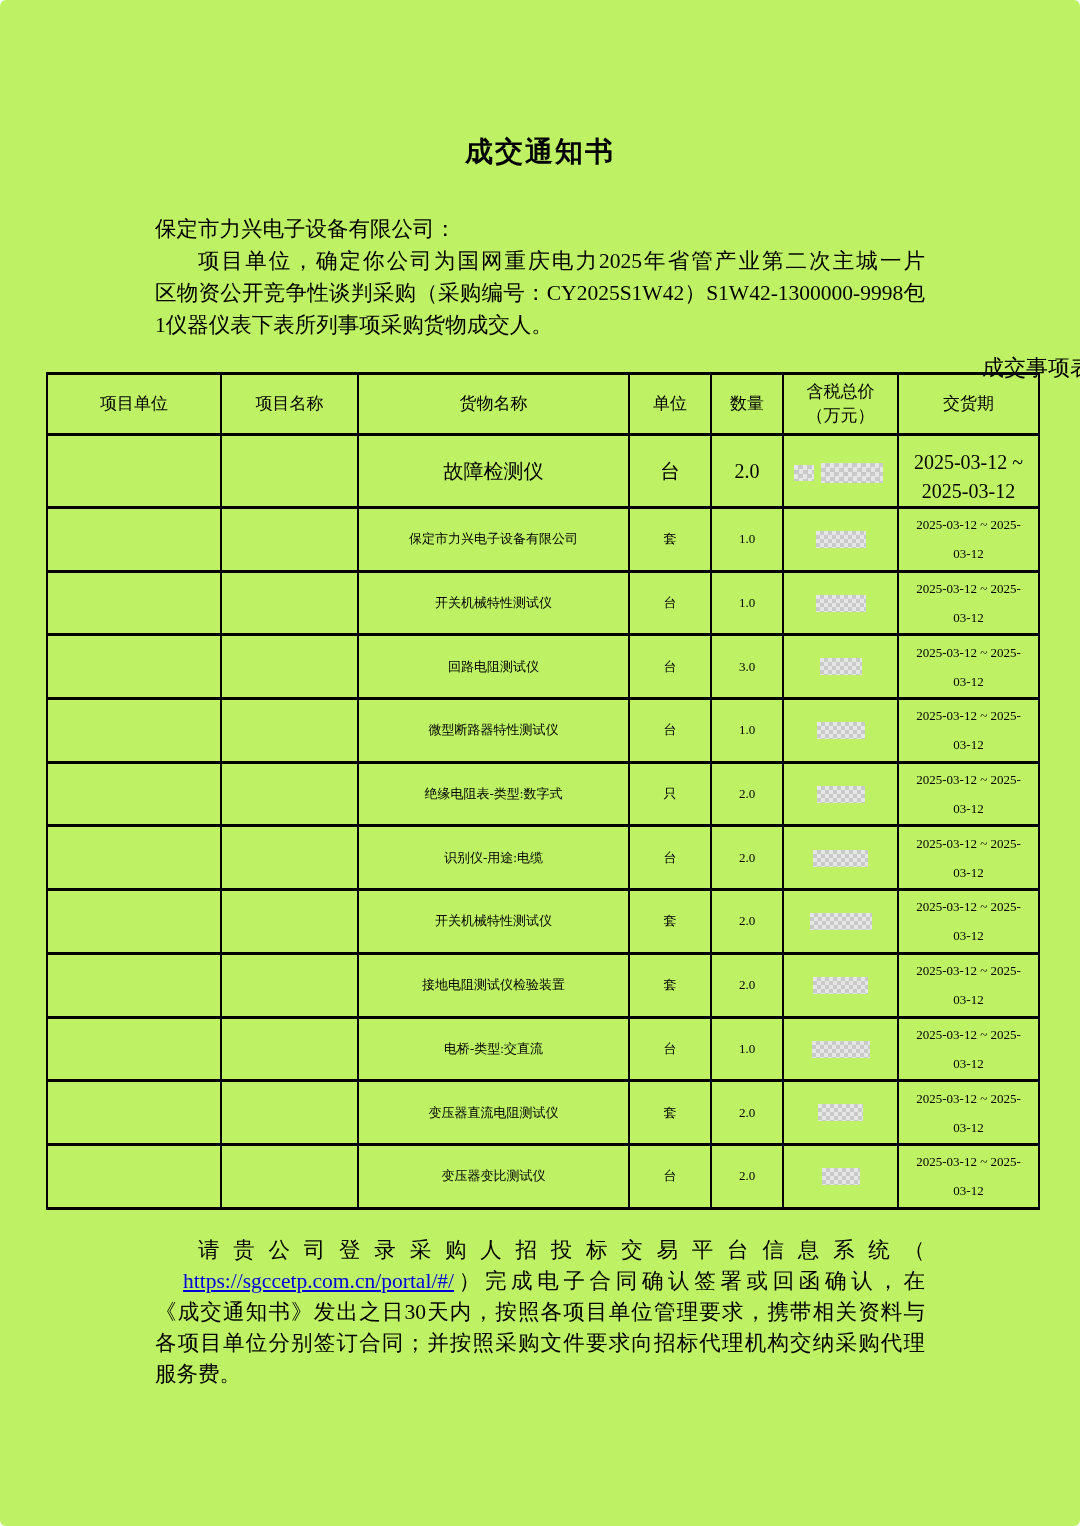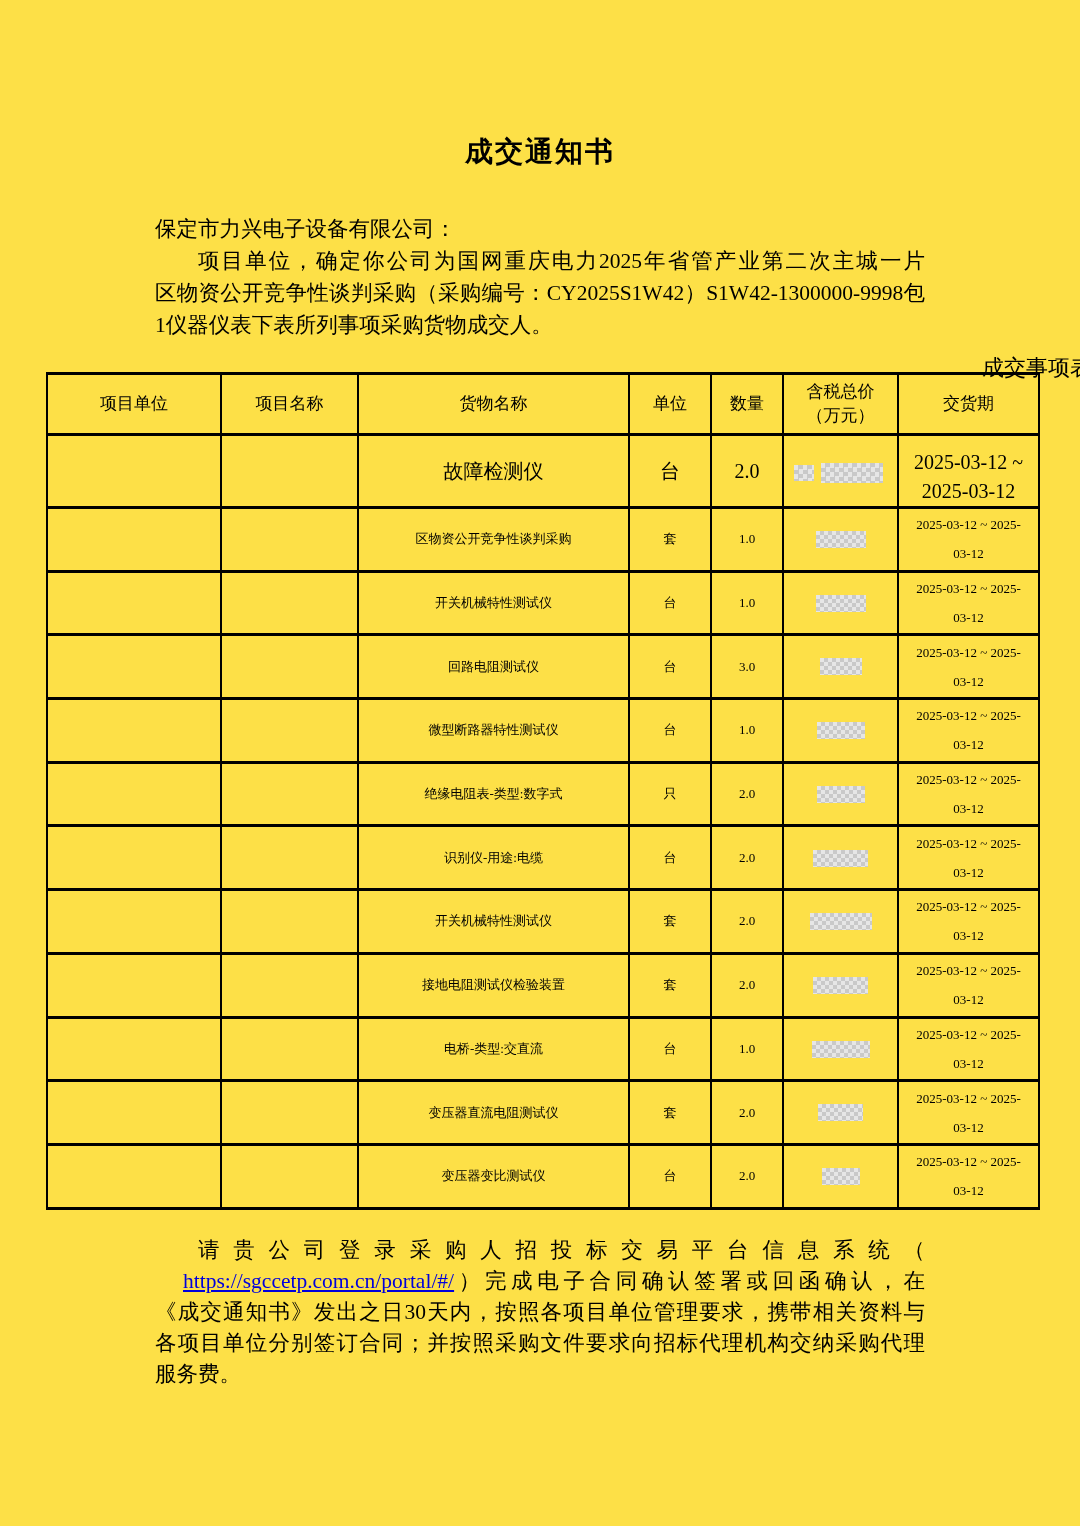--- a/index.html
+++ b/index.html
@@ -1,22 +1,23 @@
 <!DOCTYPE html>
 <html><head>
 <meta charset="utf-8">
 <style>
   html,body{margin:0;padding:0;background:#fff;}
   .page{
     position:relative;
     width:1080px;height:1526px;
-    background:#fde047;
+    background:#bef264;
     font-family:"Liberation Serif","DejaVu Serif",serif;
     color:#000;
     overflow:hidden;
+    border-radius:6px;
   }
   .doc-title{
     position:absolute;top:133px;left:0;width:100%;
     text-align:center;font-size:28px;font-weight:bold;letter-spacing:2px;
     margin:0;
   }
   .body-block{
     position:absolute;left:155px;top:213px;width:770px;
     font-size:21.5px;line-height:32px;
   }
@@ -108,21 +109,21 @@
       <td class="c-qty">2.0</td>
       <td class="c-price"><span class="mosaic" style="width: 20px; height: 16px;"></span><span class="mosaic" style="width: 62px; height: 20px;"></span></td>
       <td class="c-delivery">
         <div class="d1">2025-03-12 ~</div>
         <div class="d2">2025-03-12</div>
       </td>
     </tr>
         <tr class="data-row">
       <td class="c-pu"></td>
       <td class="c-pn"></td>
-      <td class="c-goods">区物资公开竞争性谈判采购</td>
+      <td class="c-goods">保定市力兴电子设备有限公司</td>
       <td class="c-unit">套</td>
       <td class="c-qty">1.0</td>
       <td class="c-price"><span class="mosaic" style="width: 50px; height: 17px;"></span></td>
       <td class="c-delivery">
         <div class="d1">2025-03-12 ~ 2025-</div>
         <div class="d2">03-12</div>
       </td>
     </tr>
         <tr class="data-row">
       <td class="c-pu"></td>

